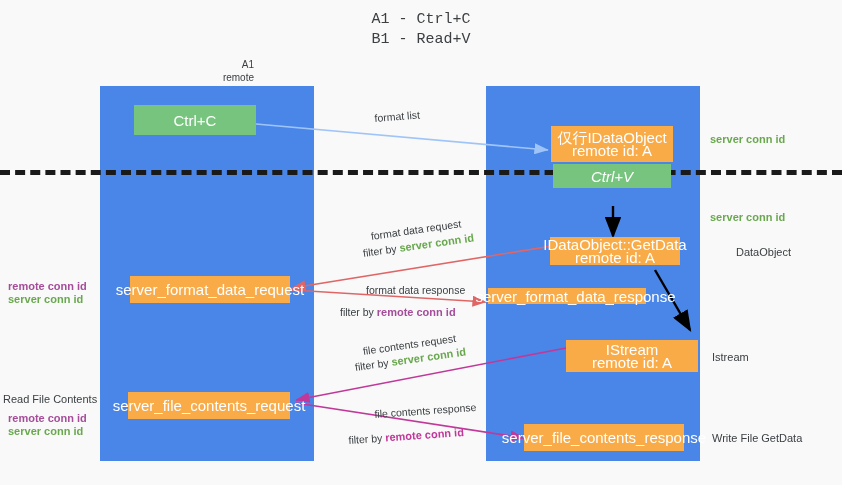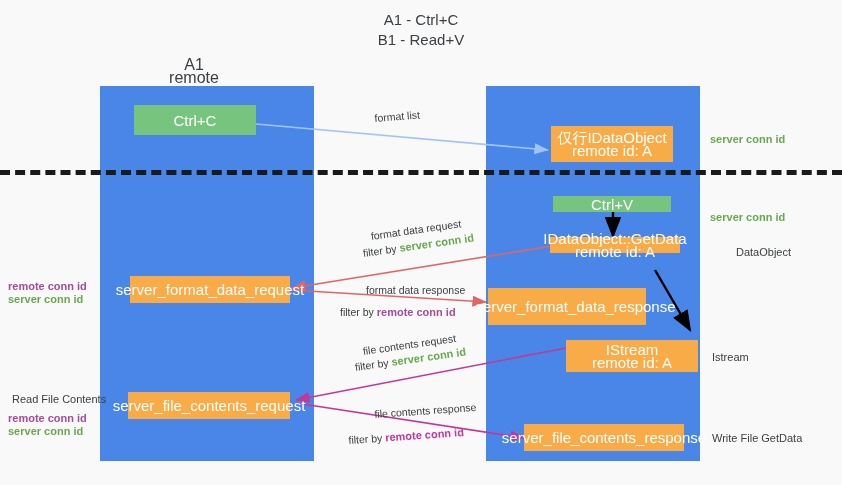--- a/index.html
+++ b/index.html
@@ -6,34 +6,34 @@
   body{
     width:842px;height:485px;
     background:#f9f9f9;
     font-family:"Liberation Sans", sans-serif;
     overflow:hidden;
     position:relative;
   }
   .canvas{position:absolute;inset:0;}
   svg.layer{position:absolute;left:0;top:0;width:842px;height:485px;overflow:visible;}
   .col{position:absolute;background:#4a86e8;}
-  .colhead{position:absolute;text-align:center;color:#3c4043;font-size:16px;line-height:13px;}
+  .colhead{position:absolute;text-align:right;color:#3c4043;font-size:10px;line-height:13px;}
   .box{
     position:absolute;box-sizing:border-box;
     display:flex;align-items:center;justify-content:center;
     text-align:center;color:#ffffff;font-size:15px;line-height:13px;
   }
   .box.orange{background:#f9ab48;}
   .box.green{background:#77c47f;}
   .lbl{position:absolute;font-size:11px;line-height:14px;color:#3c4043;white-space:nowrap;}
   .lbl.green{color:#6aa84f;font-weight:bold;}
   .lbl.purple{color:#a64d9a;font-weight:bold;}
   .lbl.magenta{color:#c0399a;font-weight:bold;}
   .title{position:absolute;left:0;top:10px;width:842px;text-align:center;
-         font-size:15px;line-height:20px;color:#3c4043;}
+         font-size:15px;line-height:20px;color:#3c4043;font-family:Liberation Mono, monospace;}
   .rot{transform-origin:left top;}
   .arrowlbl{position:absolute;font-size:10.5px;line-height:13px;color:#3c4043;white-space:nowrap;}
   .dashline{position:absolute;left:0;top:170px;width:842px;height:0;
             border-top:5px dashed #1a1a1a;}
 </style>
 </head>
 <body>
 
 <div class="canvas">
 
@@ -93,30 +93,30 @@
 
   <div class="box orange" style="left:128px;top:392px;width:162px;height:27px;">
     <span>server_file_contents_request</span>
   </div>
 
   <div class="box orange" style="left:551px;top:126px;width:122px;height:36px;flex-direction:column;">
     <span>仅行IDataObject</span>
     <span>remote id: A</span>
   </div>
 
-  <div class="box green" style="left:553px;top:196px;width:118px;height:16px;">
+  <div class="box green" style="left:553px;top:164px;width:118px;height:24px;font-style:italic;">
     <span>Ctrl+V</span>
   </div>
 
-  <div class="box orange" style="left:550px;top:237px;width:130px;height:16px;flex-direction:column;">
+  <div class="box orange" style="left:550px;top:237px;width:130px;height:28px;flex-direction:column;">
     <span>IDataObject::GetData</span>
     <span>remote id: A</span>
   </div>
 
-  <div class="box orange" style="left:488px;top:288px;width:158px;height:37px;padding-left:17px;">
+  <div class="box orange" style="left:488px;top:288px;width:158px;height:16px;padding-left:17px;">
     <span>server_format_data_response</span>
   </div>
 
   <div class="box orange" style="left:566px;top:340px;width:132px;height:32px;flex-direction:column;">
     <span>IStream</span>
     <span>remote id: A</span>
   </div>
 
   <div class="box orange" style="left:524px;top:424px;width:160px;height:27px;">
     <span>server_file_contents_response</span>
@@ -150,17 +150,17 @@
 
   <div class="lbl green" style="left:710px;top:132px;">server conn id</div>
   <div class="lbl green" style="left:710px;top:210px;">server conn id</div>
   <div class="lbl" style="left:712px;top:245px;padding-left:24px;">DataObject</div>
   <div class="lbl" style="left:712px;top:350px;">Istream</div>
   <div class="lbl" style="left:712px;top:431px;">Write File GetData</div>
 
   <div class="lbl purple" style="left:8px;top:279px;">remote conn id</div>
   <div class="lbl green" style="left:8px;top:292px;">server conn id</div>
 
-  <div class="lbl" style="left:12px;top:392px;">Read File Contents</div>
+  <div class="lbl" style="left:3px;top:392px;">Read File Contents</div>
   <div class="lbl purple" style="left:8px;top:411px;">remote conn id</div>
   <div class="lbl green" style="left:8px;top:424px;">server conn id</div>
 
 </div>
 
 </body></html>

